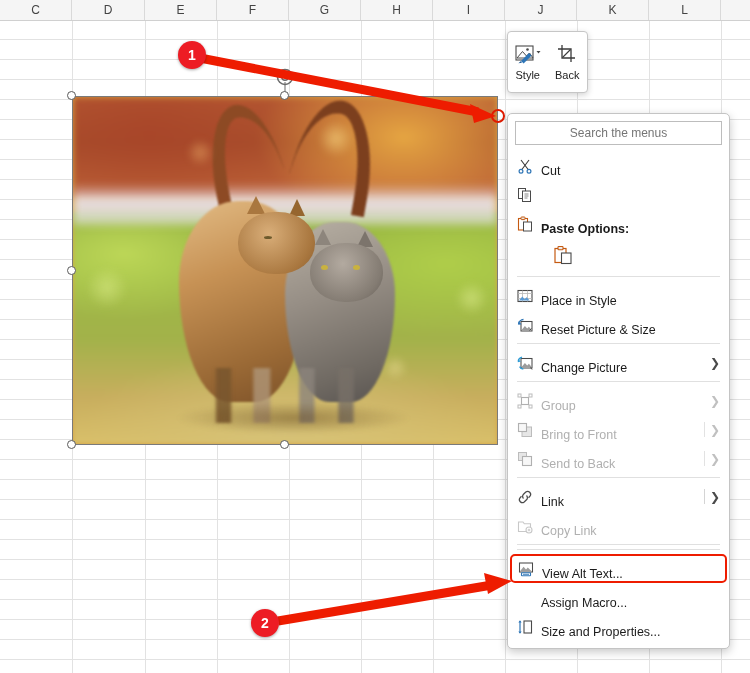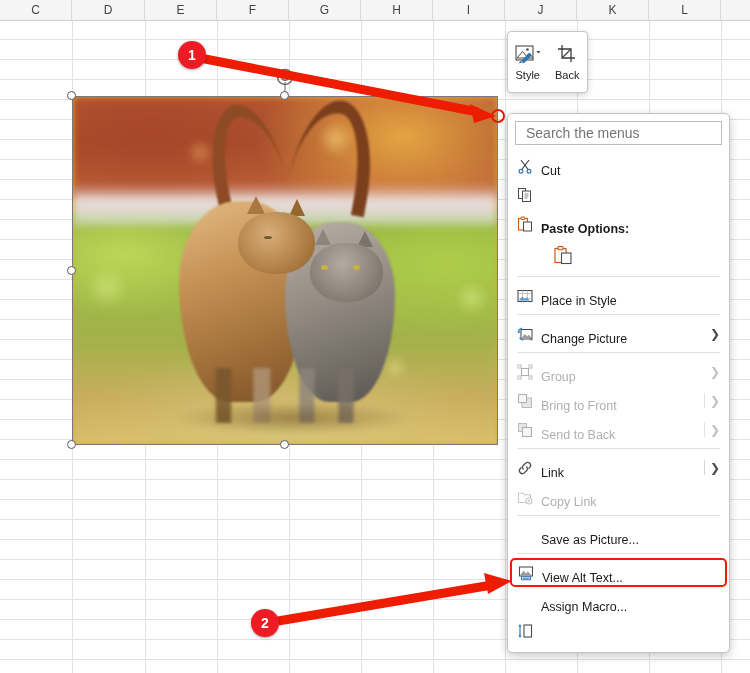--- a/index.html
+++ b/index.html
@@ -180,22 +180,22 @@
     padding:6px 0 7px 0; z-index:30;
     font-size:12.5px; color:#1b1b1b;
   }
   #menu-search {
     margin:1px 7px 6px 7px; height:24px;
     border:1px solid #bdbdbd; background:#fff;
     display:flex; align-items:center; padding:0 8px;
     font-size:12.5px; color:#767676;
   }
   #menu-search input {
-    border:none; outline:none; width:100%; font-size:14px;
-    font-family:"Liberation Sans", sans-serif; color:#333; background:transparent;
+    border:none; outline:none; width:100%; font-size:12px;
+    font-family:"Liberation Sans", sans-serif; color:#333; background:transparent;text-align:center;
   }
   .mi {
     height:29px; display:flex; align-items:center;
     padding:0 9px 0 9px; position:relative; cursor:default;
   }
   .mi .mi-ico {
     width:24px; min-width:24px; height:16px;
     display:flex; align-items:center; justify-content:flex-start;
   }
   .mi .mi-text { flex:1; white-space:nowrap;margin-top:10px; }
@@ -410,20 +410,32 @@
       <div class="mi">
         <span class="mi-ico">
           <svg width="16" height="16" viewBox="0 0 16 16">
             <rect x="1" y="2.5" width="14" height="11" fill="#fff" stroke="#4a4a4a" stroke-width="1.1"></rect>
             <path d="M1 5.5h14M1 10.5h14M5.5 2.5v11M10.5 2.5v11" stroke="#b8b8b8" stroke-width=".8"></path>
             <path d="M2 12.5 l3.3-4 2.4 2.7 1.8-1.9 3.3 3.2z" fill="#5b9bd5"></path>
           </svg>
         </span>
         <span class="mi-text">Place in Style</span>
       </div>
+      <div class="mi">
+        <span class="mi-ico">
+          <svg width="16" height="16" viewBox="0 0 16 16">
+            <rect x="4" y="4.5" width="11" height="9.5" fill="#fff" stroke="#4a4a4a" stroke-width="1.05"></rect>
+            <path d="M4.6 13 l3.3-4 2.3 2.6 1.7-1.8 2.8 3.2z" fill="#9c9c9c"></path>
+            <path d="M6.5 2.5 A5 5 0 0 0 1.6 7.2" stroke="#2e75b6" stroke-width="1.4" fill="none"></path>
+            <path d="M1.4 4.2 L1.3 7.7 L4.6 7.3z" fill="#2e75b6"></path>
+            <path d="M12.5 13.5 L14.5 11.5" stroke="#4a4a4a" stroke-width="1"></path>
+          </svg>
+        </span>
+        <span class="mi-text">Reset Picture &amp; Size</span>
+      </div>
       <div class="sep"></div>
       <div class="mi">
         <span class="mi-ico">
           <svg width="16" height="16" viewBox="0 0 16 16">
             <rect x="4" y="3.5" width="11" height="9.5" fill="#fff" stroke="#4a4a4a" stroke-width="1.05"></rect>
             <path d="M4.6 12 l3.3-4 2.3 2.6 1.7-1.8 2.8 3.2z" fill="#9c9c9c"></path>
             <path d="M5 2.2 A4.6 4.6 0 0 0 1.3 6.6" stroke="#2e9bd5" stroke-width="1.4" fill="none"></path>
             <path d="M2.6 11.6 A4.6 4.6 0 0 0 6.3 14" stroke="#2e9bd5" stroke-width="1.4" fill="none"></path>
             <path d="M1 4 L.9 7.3 L3.9 6.6z" fill="#2e9bd5"></path>
             <path d="M13.5 12.5 L15 14.5" stroke="#4a4a4a" stroke-width="1"></path>
@@ -484,24 +496,20 @@
         <span class="mi-ico">
           <svg width="16" height="16" viewBox="0 0 16 16">
             <path d="M1.5 4 h4.5 l1.3 1.8 h6.2 v7.7 h-12z" fill="none" stroke="#c8c8c8" stroke-width="1.1"></path>
             <circle cx="12" cy="12" r="3" fill="#fff" stroke="#c8c8c8" stroke-width="1.1"></circle>
             <path d="M10.7 12 h2.6 M12 10.7 v2.6" stroke="#c8c8c8" stroke-width="1.1"></path>
           </svg>
         </span>
         <span class="mi-text">Copy Link</span>
       </div>
       <div class="sep"></div>
-      <div class="mi">
-        <span class="mi-ico"></span>
-        <span class="mi-text">Save as Picture...</span>
-      </div>
       <div class="sep"></div>
       <div class="mi" id="mi-view-alt-text">
         <span class="mi-ico">
           <svg width="16" height="16" viewBox="0 0 16 16">
             <rect x="1.5" y="2" width="13" height="9" fill="#fff" stroke="#4a4a4a" stroke-width="1.05"></rect>
             <path d="M2.2 10 l3.4-4.3 2.4 2.8 1.8-2 3.6 3.5z" fill="#9c9c9c"></path>
             <rect x="3.5" y="11.8" width="9" height="3" rx=".5" fill="#fff" stroke="#2e75b6" stroke-width="1.1"></rect>
             <path d="M5 13.3 h6" stroke="#2e75b6" stroke-width=".9"></path>
           </svg>
         </span>
@@ -513,20 +521,21 @@
       </div>
       <div class="mi">
         <span class="mi-ico">
           <svg width="16" height="16" viewBox="0 0 16 16">
             <path d="M3 2 v12" stroke="#2e75b6" stroke-width="1.2"></path>
             <path d="M3 1.2 L1.4 3.6 L4.6 3.6z" fill="#2e75b6"></path>
             <path d="M3 14.8 L1.4 12.4 L4.6 12.4z" fill="#2e75b6"></path>
             <rect x="7" y="2" width="7.5" height="12" fill="none" stroke="#4a4a4a" stroke-width="1.1"></rect>
           </svg>
         </span>
+        <span class="mi-text">Size and Properties...</span>
       </div>
     </div>
 </div>
 
 <div id="annotations">
   <svg width="750" height="673" style="position:absolute;left:0;top:0;">
 
     <g>
       <path d="M200 58 L478 112" stroke="#ee1c00" stroke-width="9" stroke-linecap="butt"></path>
       <path d="M496 116 L470 104 L474 123 Z" fill="#ee1c00"></path>

